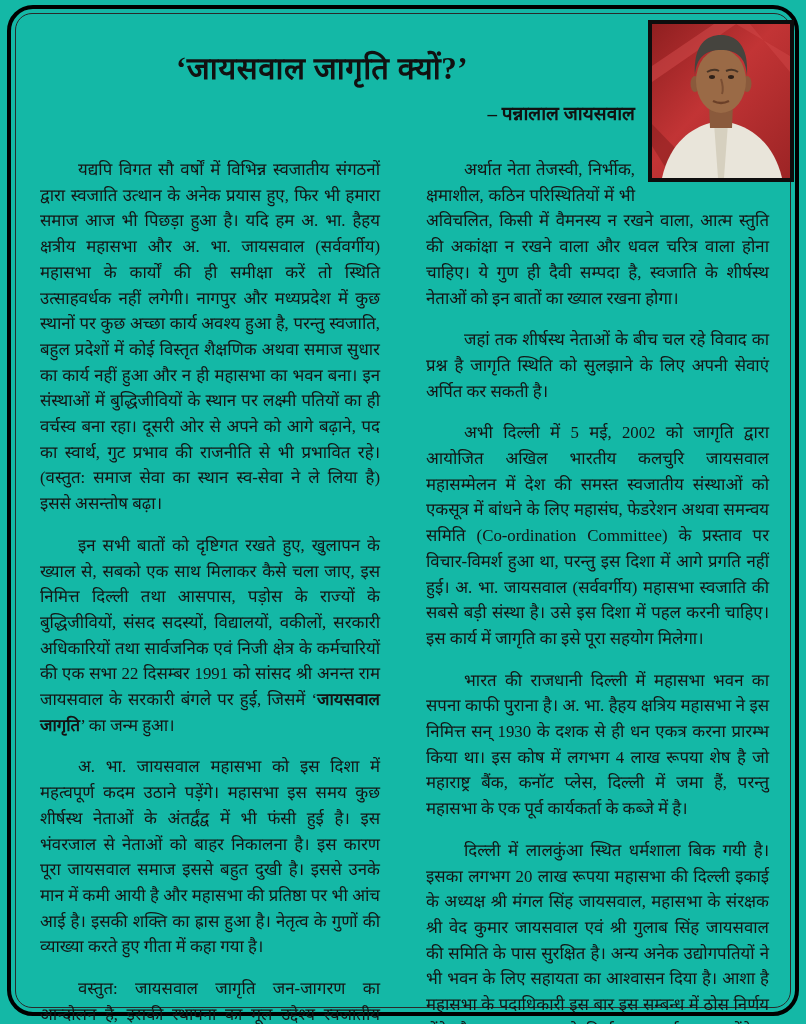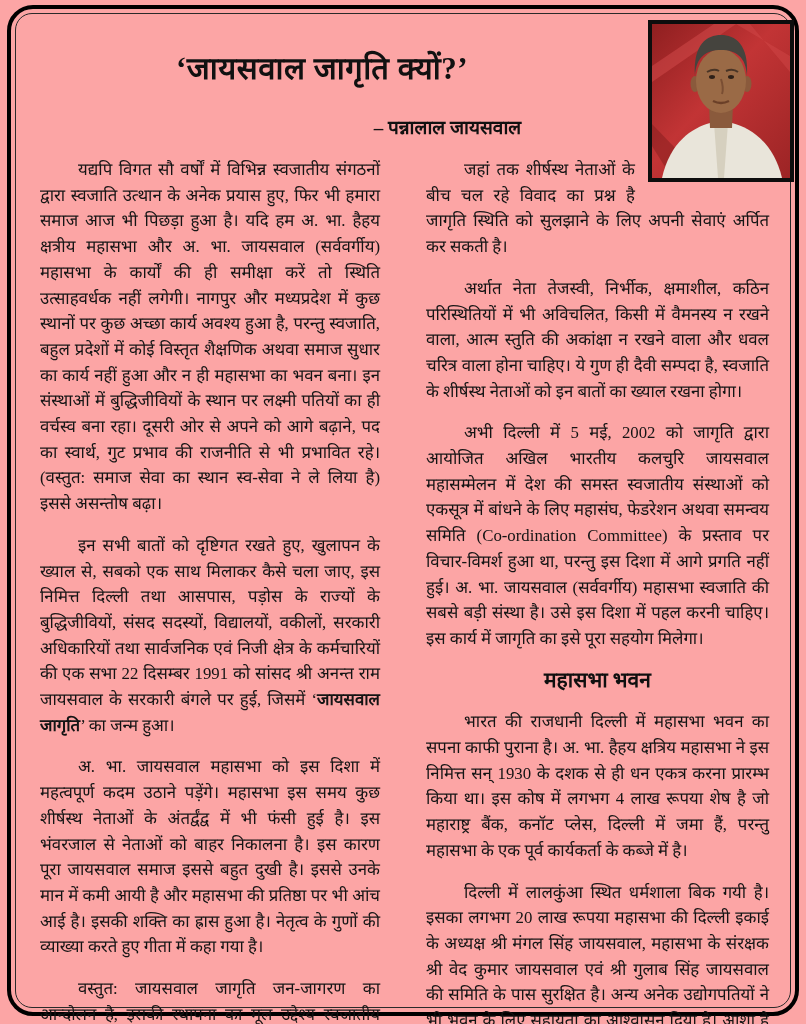--- a/index.html
+++ b/index.html
@@ -4,40 +4,40 @@
 <style>
   html, body { margin: 0; padding: 0; }
   body {
     width: 806px; height: 1024px;
     background: #ffffff;
     font-family: "Liberation Serif", "DejaVu Serif", serif;
     color: #161616;
     position: relative;
     overflow: hidden;
   }
-  .page { position: absolute; inset: 0; background: #fca5a5; }
+  .page { position: absolute; inset: 0; background: #14b8a6; }
 
   
   .frame-outer {
     position: absolute; left: 7px; top: 5px; right: 7px; bottom: 8px;
     border: 4px solid #000; border-radius: 26px;
   }
   .frame-inner {
     position: absolute; left: 15px; top: 13px; right: 15px; bottom: 16px;
     border: 1.4px solid #2a2a2a; border-radius: 17px;
   }
 
   .title {
     position: absolute; left: 22px; top: 46px; width: 600px;
     text-align: center; font-size: 31px; font-weight: 700;
     letter-spacing: 0.5px; color: #111;
   }
   .byline {
     position: absolute; left: 260px; top: 100px; width: 375px;
-    text-align: center; font-size: 19px; font-weight: 700; color: #111; margin-top: 14px;
+    text-align: right; font-size: 19px; font-weight: 700; color: #111;
   }
 
   .photo-frame {
     position: absolute; left: 648px; top: 20px;
     width: 146px; height: 162px;
     border: 4px solid #0d0d0d; box-sizing: border-box;
     background: #a82727;
   }
   .photo-frame svg { display: block; }
 
@@ -107,21 +107,20 @@
     <p>अ. भा. जायसवाल महासभा को इस दिशा में महत्वपूर्ण कदम उठाने पड़ेंगे। महासभा इस समय कुछ शीर्षस्थ नेताओं के अंतर्द्वंद्व में भी फंसी हुई है। इस भंवरजाल से नेताओं को बाहर निकालना है। इस कारण पूरा जायसवाल समाज इससे बहुत दुखी है। इससे उनके मान में कमी आयी है और महासभा की प्रतिष्ठा पर भी आंच आई है। इसकी शक्ति का ह्रास हुआ है। नेतृत्व के गुणों की व्याख्या करते हुए गीता में कहा गया है।</p>
     <p>वस्तुत: जायसवाल जागृति जन-जागरण का आन्दोलन है, इसकी स्थापना का मूल उद्देश्य स्वजातीय संस्थाओं को जागृत करना है तथा उन्हें सामाजिक सेवा तथा शैक्षणिक प्रकल्पों में प्रवृत्त करना है। अधिवेशन, भोज और भाषण ही पर्याप्त नहीं है। अपनी जाति की सर्वांगीण उन्नति के लिए ठोस कार्य भी होना चाहिए।</p>
     <div class="verse">
       <div>तेज : क्षमा धृतिः शौचमद्रोहो नातिमानिता।</div>
       <div>भवन्ति सम्पदे दैवीमभिजास्य भारत॥</div>
     </div>
   </div>
 
   <div class="col col-right">
     <span class="photo-spacer"></span>
+    <p>अर्थात नेता तेजस्वी, निर्भीक, क्षमाशील, कठिन परिस्थितियों में भी अविचलित, किसी में वैमनस्य न रखने वाला, आत्म स्तुति की अकांक्षा न रखने वाला और धवल चरित्र वाला होना चाहिए। ये गुण ही दैवी सम्पदा है, स्वजाति के शीर्षस्थ नेताओं को इन बातों का ख्याल रखना होगा।</p>
     <p>जहां तक शीर्षस्थ नेताओं के बीच चल रहे विवाद का प्रश्न है जागृति स्थिति को सुलझाने के लिए अपनी सेवाएं अर्पित कर सकती है।</p>
-    <p>अर्थात नेता तेजस्वी, निर्भीक, क्षमाशील, कठिन परिस्थितियों में भी अविचलित, किसी में वैमनस्य न रखने वाला, आत्म स्तुति की अकांक्षा न रखने वाला और धवल चरित्र वाला होना चाहिए। ये गुण ही दैवी सम्पदा है, स्वजाति के शीर्षस्थ नेताओं को इन बातों का ख्याल रखना होगा।</p>
     <p>अभी दिल्ली में 5 मई, 2002 को जागृति द्वारा आयोजित अखिल भारतीय कलचुरि जायसवाल महासम्मेलन में देश की समस्त स्वजातीय संस्थाओं को एकसूत्र में बांधने के लिए महासंघ, फेडरेशन अथवा समन्वय समिति (Co-ordination Committee) के प्रस्ताव पर विचार-विमर्श हुआ था, परन्तु इस दिशा में आगे प्रगति नहीं हुई। अ. भा. जायसवाल (सर्ववर्गीय) महासभा स्वजाति की सबसे बड़ी संस्था है। उसे इस दिशा में पहल करनी चाहिए। इस कार्य में जागृति का इसे पूरा सहयोग मिलेगा।</p>
-    <div class="section-heading">महासभा भवन</div>
     <p>भारत की राजधानी दिल्ली में महासभा भवन का सपना काफी पुराना है। अ. भा. हैहय क्षत्रिय महासभा ने इस निमित्त सन् 1930 के दशक से ही धन एकत्र करना प्रारम्भ किया था। इस कोष में लगभग 4 लाख रूपया शेष है जो महाराष्ट्र बैंक, कनॉट प्लेस, दिल्ली में जमा हैं, परन्तु महासभा के एक पूर्व कार्यकर्ता के कब्जे में है।</p>
     <p>दिल्ली में लालकुंआ स्थित धर्मशाला बिक गयी है। इसका लगभग 20 लाख रूपया महासभा की दिल्ली इकाई के अध्यक्ष श्री मंगल सिंह जायसवाल, महासभा के संरक्षक श्री वेद कुमार जायसवाल एवं श्री गुलाब सिंह जायसवाल की समिति के पास सुरक्षित है। अन्य अनेक उद्योगपतियों ने भी भवन के लिए सहायता का आश्वासन दिया है। आशा है महासभा के पदाधिकारी इस बार इस सम्बन्ध में ठोस निर्णय लेंगे और महासभा भवन के निर्माण का कार्य पूरा करायेंगे।</p>
   </div>
 
 </div>
 
 </body></html>

